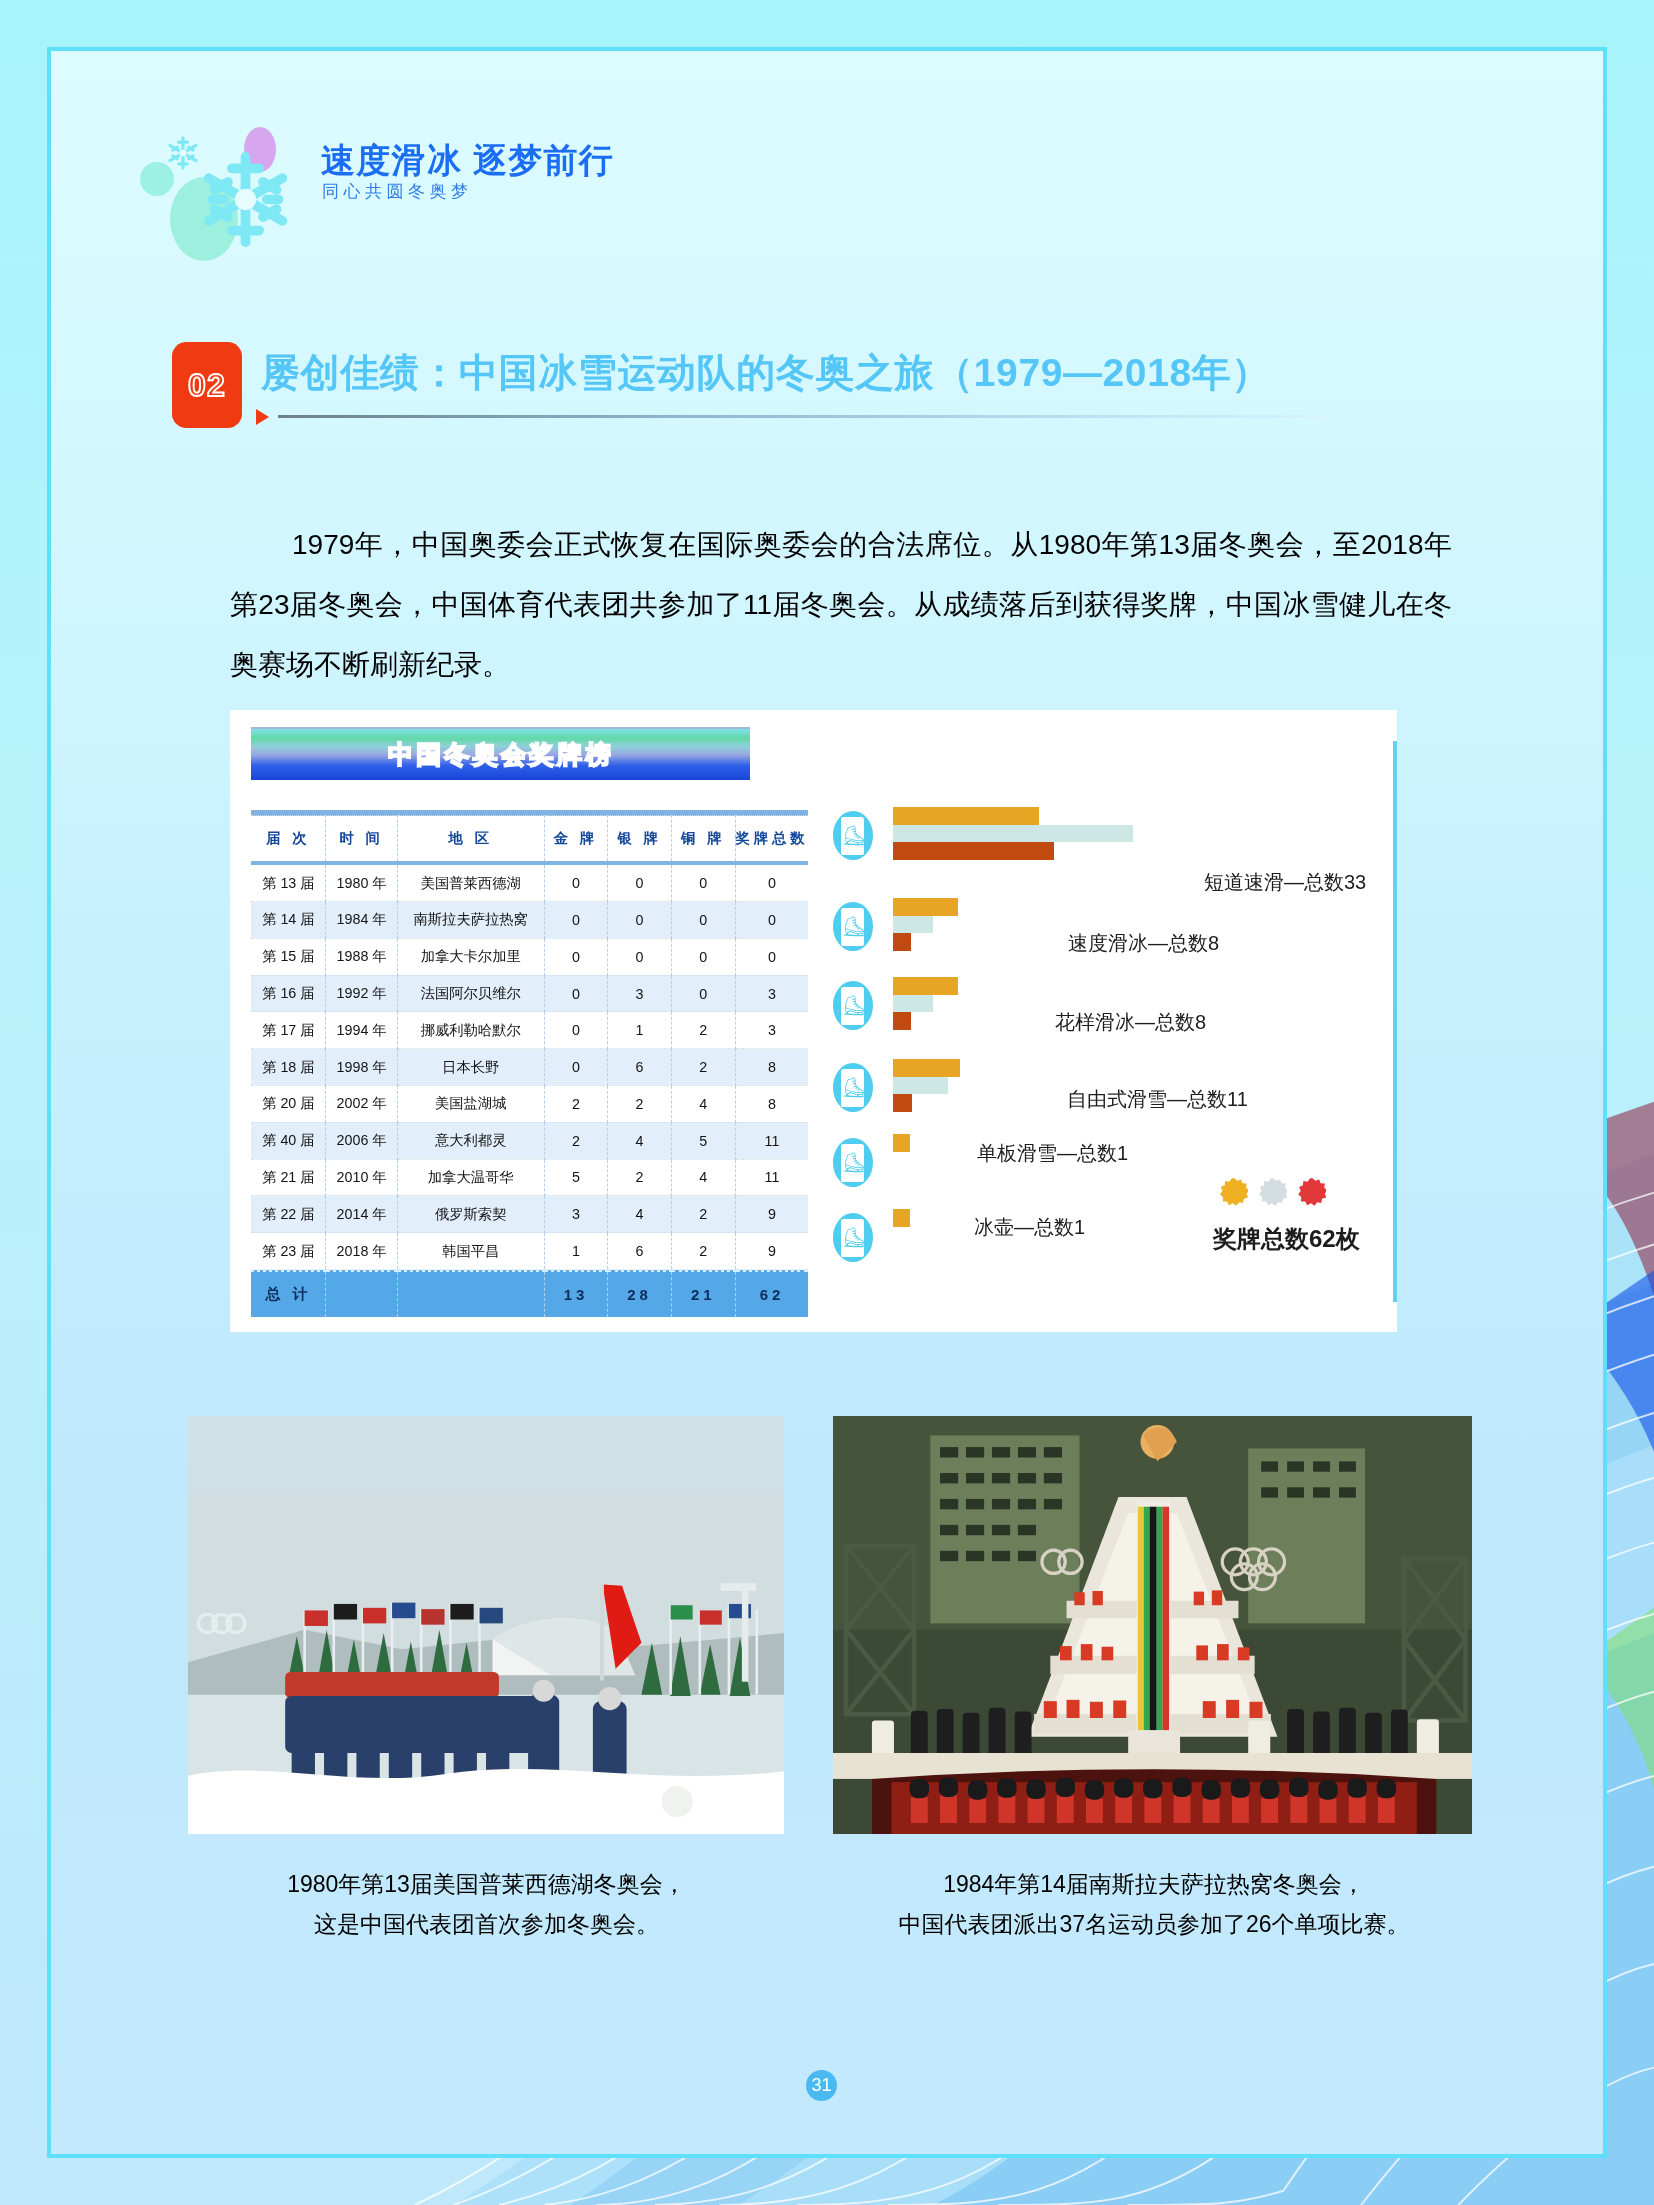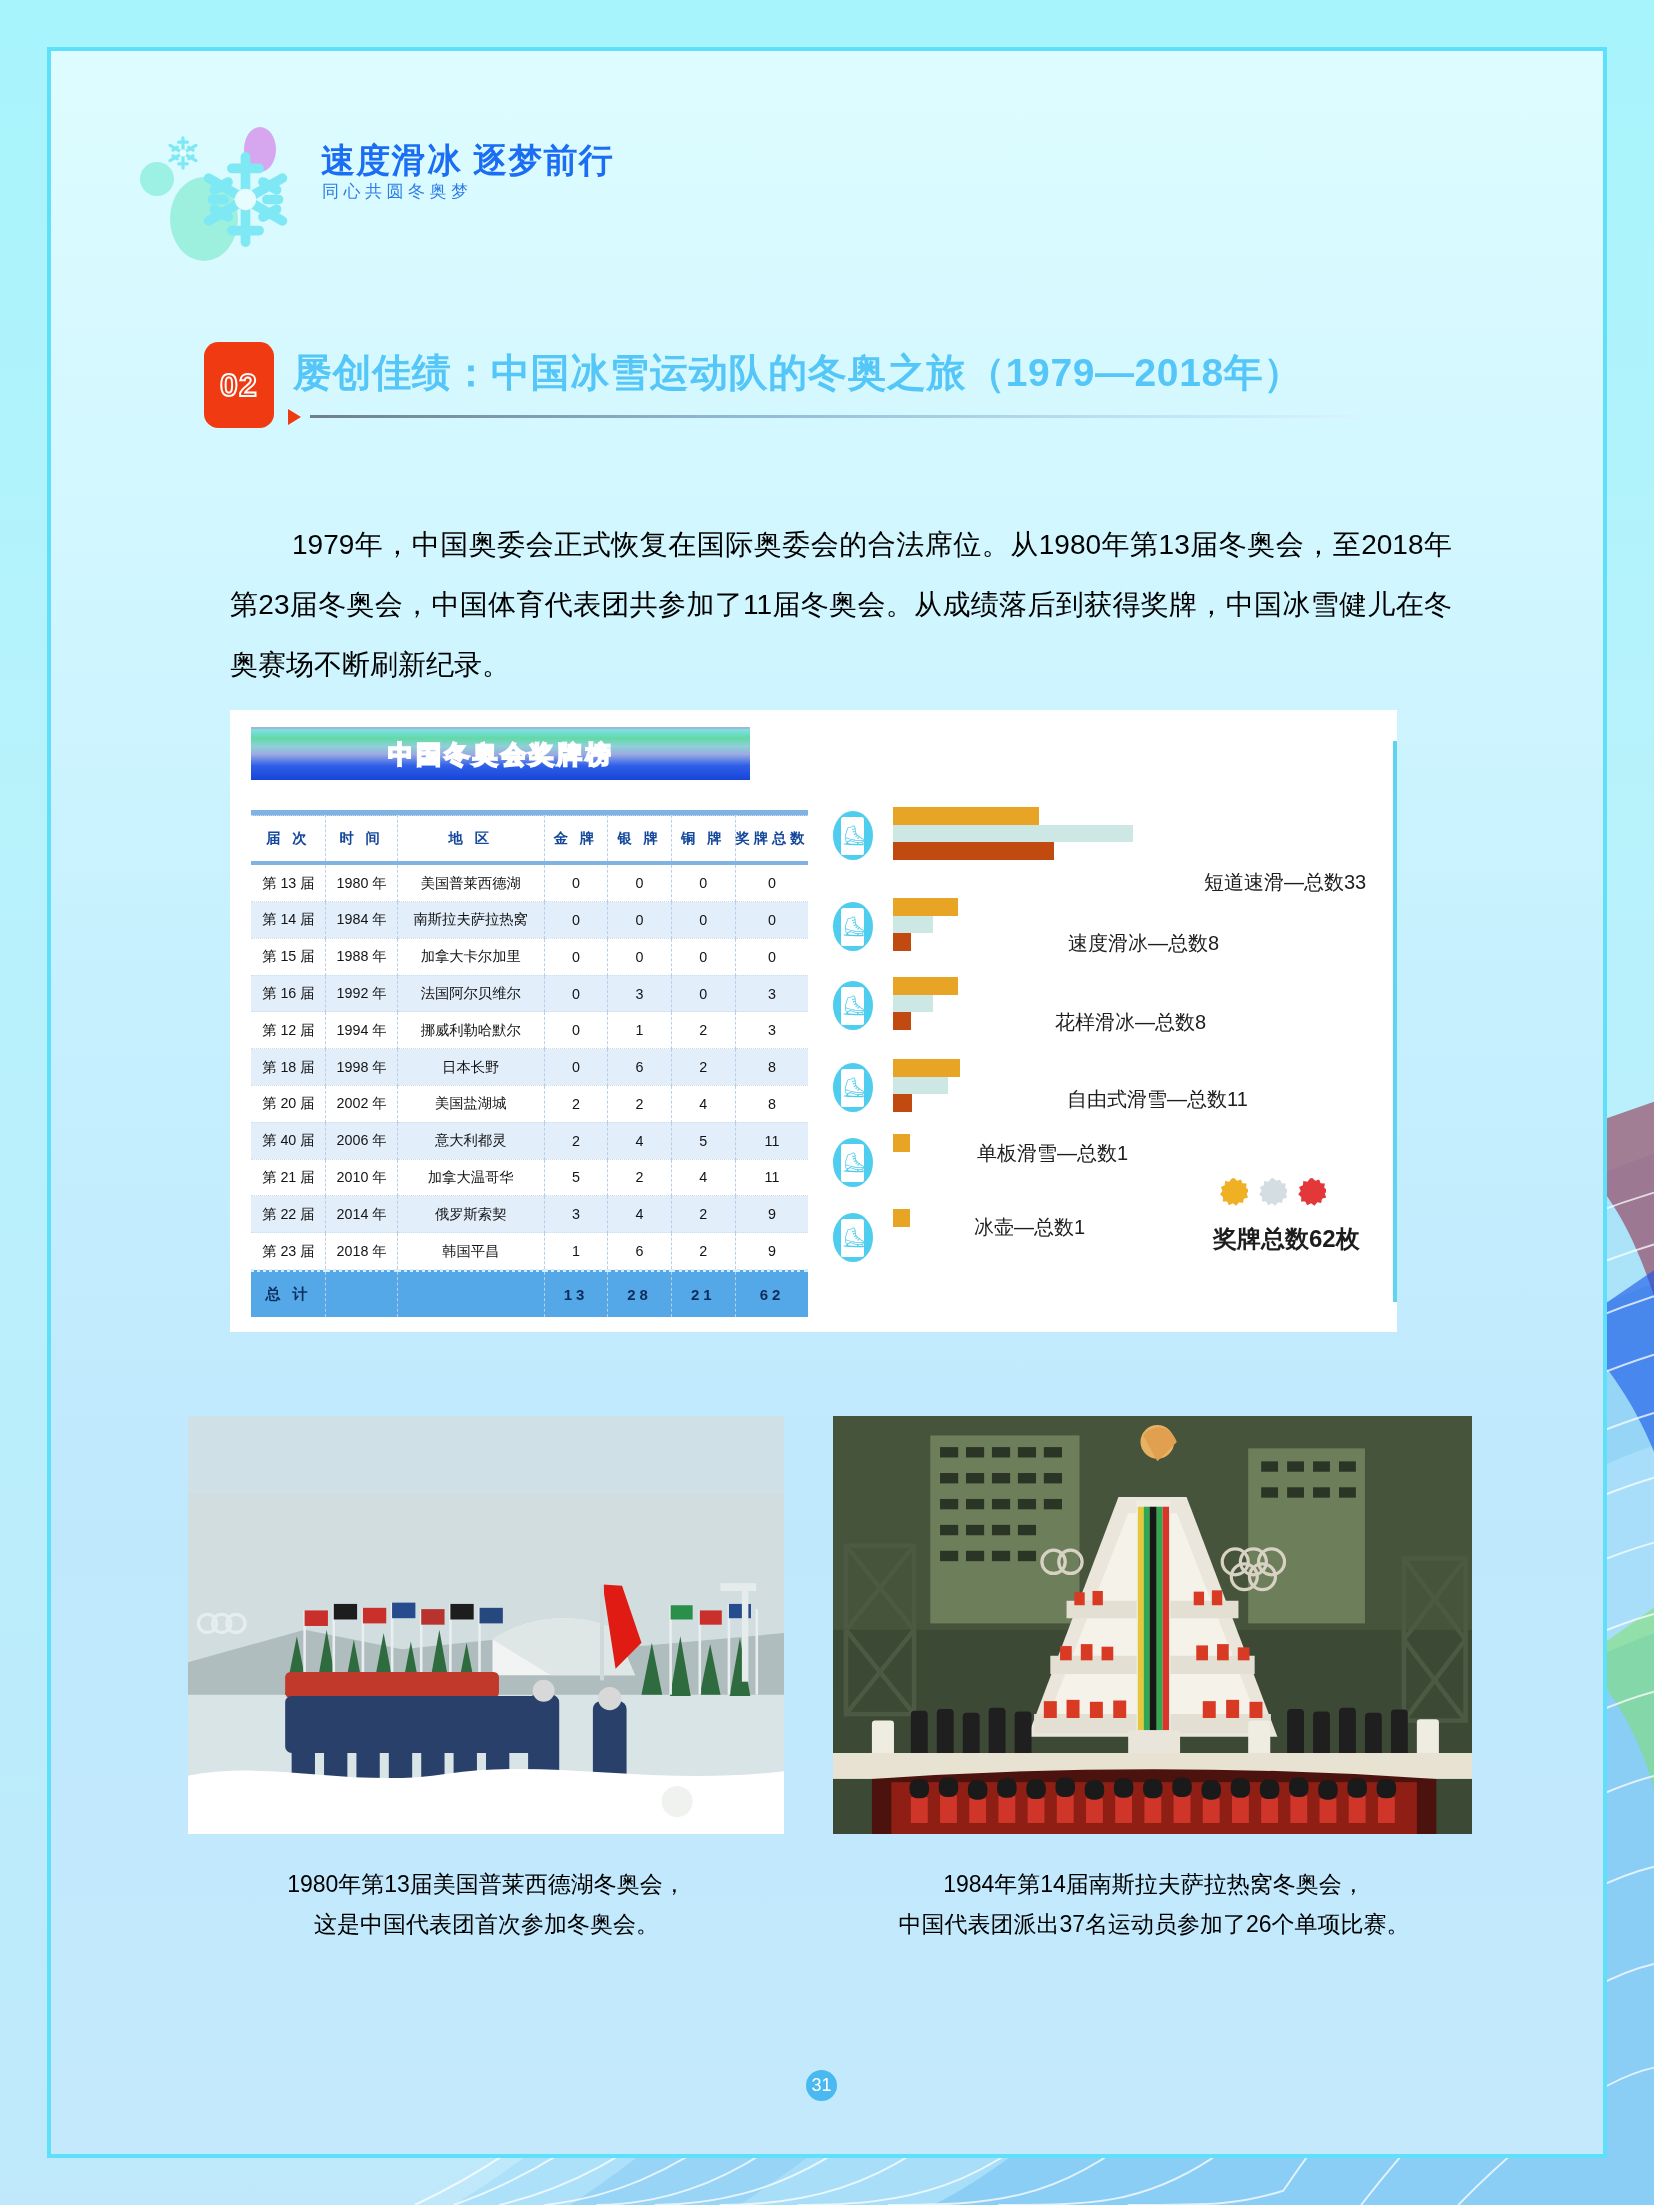--- a/index.html
+++ b/index.html
@@ -34,21 +34,21 @@
     font-family:"Liberation Sans","DejaVu Sans",sans-serif;
     font-size:34px;font-weight:bold;color:#1b6ef3;letter-spacing:1.3px;white-space:nowrap;
   }
   .mast-sub{
     position:absolute;left:189px;top:67px;
     font-family:"Liberation Sans","DejaVu Sans",sans-serif;
     font-size:17px;color:#2f7ee8;letter-spacing:4.5px;white-space:nowrap;
   }
 
   
-  #section-head{position:absolute;left:172px;top:342px;width:1296px;height:84px;margin-left:32px;}
+  #section-head{position:absolute;left:172px;top:342px;width:1296px;height:84px;}
   #num-badge{
     position:absolute;left:0;top:0;width:70px;height:86px;border-radius:14.3px;
     background:#f03b12;
   }
   #num-badge span{
     display:block;width:100%;text-align:center;line-height:86px;
     font-family:"Liberation Sans","DejaVu Sans",sans-serif;
     font-size:32px;font-weight:bold;color:#f03b12;
     -webkit-text-stroke:1.9px #ffffff;
     letter-spacing:1.3px;
@@ -318,21 +318,21 @@
             <tr class="alt">
               <td class="c-h">第 16 届</td>
               <td class="c-t">1992 年</td>
               <td class="c-r">法国阿尔贝维尔</td>
               <td class="c-n">0</td>
               <td class="c-n">3</td>
               <td class="c-n">0</td>
               <td class="c-n">3</td>
             </tr>
             <tr>
-              <td class="c-h">第 12 届</td>
+              <td class="c-h">第 17 届</td>
               <td class="c-t">1994 年</td>
               <td class="c-r">挪威利勒哈默尔</td>
               <td class="c-n">0</td>
               <td class="c-n">1</td>
               <td class="c-n">2</td>
               <td class="c-n">3</td>
             </tr>
             <tr class="alt">
               <td class="c-h">第 18 届</td>
               <td class="c-t">1998 年</td>

